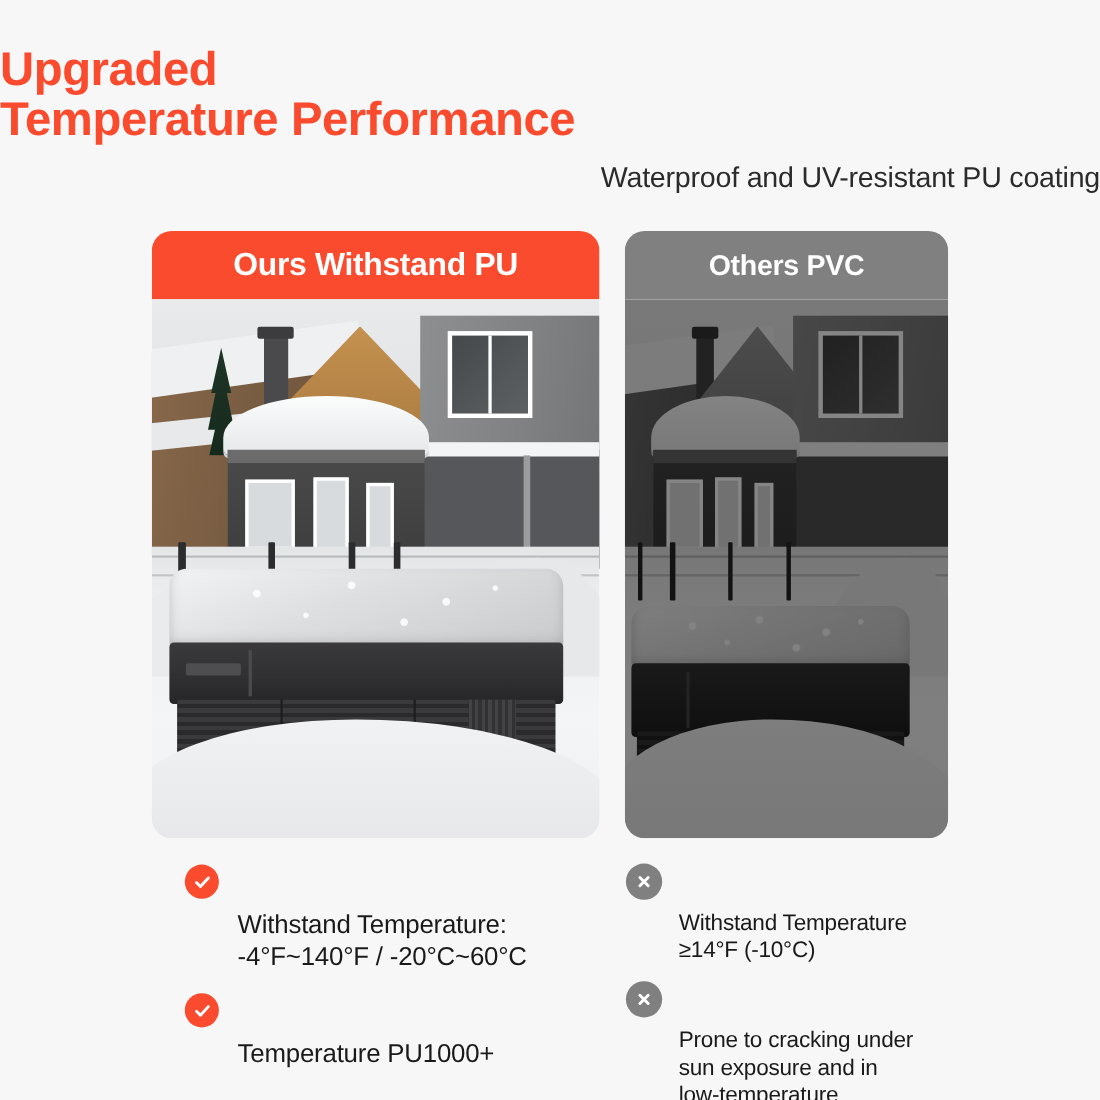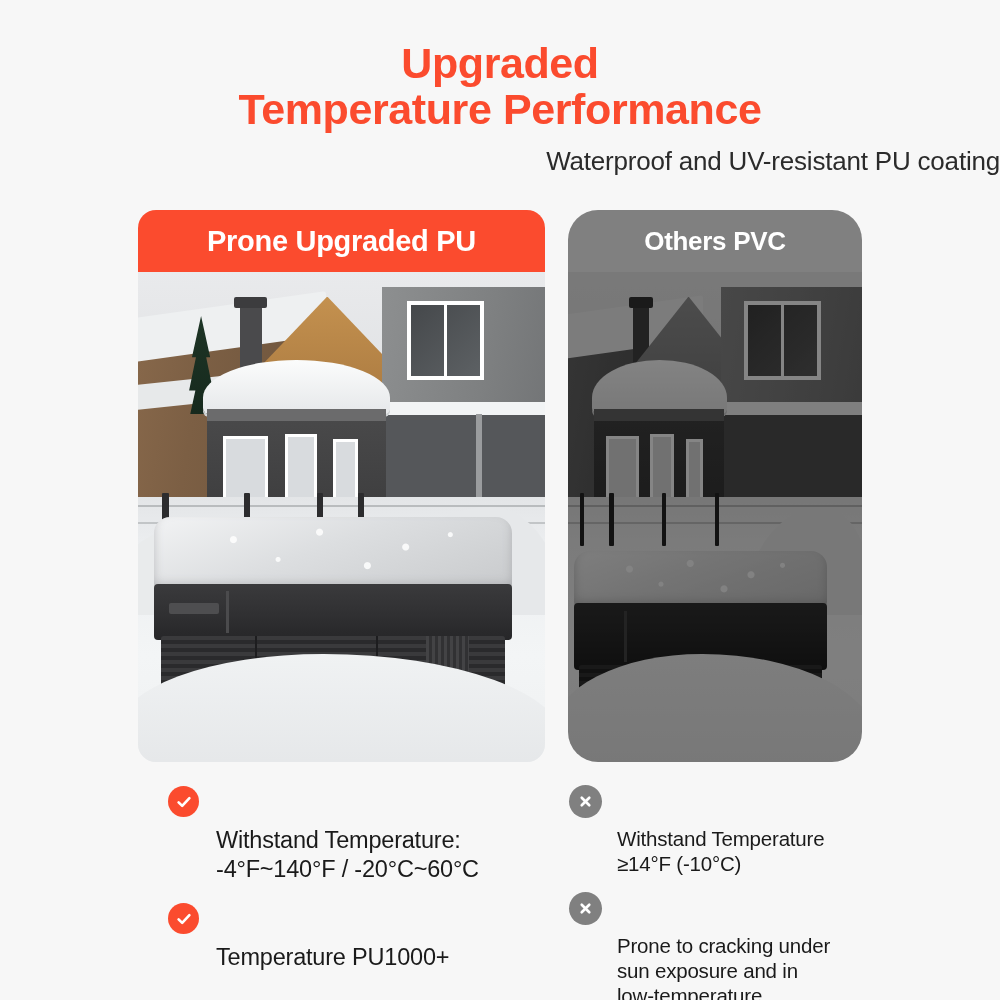--- a/index.html
+++ b/index.html
@@ -9,41 +9,40 @@
     font-family:"Liberation Sans", sans-serif;
     -webkit-font-smoothing:antialiased;
     overflow:hidden;
   }
 
   .page { position:relative; width:1000px; height:1000px; }
 
   
   .headline {
     position:absolute; left:0; top:40px; width:1000px;
-    text-align:center;
     color:#fb4b2e;
     font-weight:bold;
     font-size:43px;
     line-height:46px;
     letter-spacing:-0.4px;
   }
   .headline .l2 { display:block; font-size:43px; }
   .subtitle {
     position:absolute; left:0; top:146px; width:1000px;
     text-align:right;
     color:#2b2b2b;
     font-size:26px;
     font-weight:400;
     letter-spacing:-0.2px;
   }
 
   
   .panel { position:absolute; overflow:hidden; }
   .panel.left  { left:138px; top:210px; width:407px; height:552px; border-radius:18px; }
-  .panel.right { left:568px; top:210px; width:294px; height:552px; border-radius:30px; }
+  .panel.right { left:568px; top:210px; width:294px; height:552px; border-radius:18px; }
 
   .panel-header {
     position:absolute; left:0; top:0; width:100%;
     display:flex; align-items:center; justify-content:center;
     color:#ffffff; font-weight:bold; letter-spacing:-0.3px;
   }
   .panel.left  .panel-header { height:62px; background:#fb4b2e; font-size:29px; }
   .panel.right .panel-header { height:62px; background:#808080; font-size:26px; }
 
   .photo { position:absolute; left:0; width:100%; overflow:hidden; }
@@ -248,21 +247,21 @@
 
 <div class="page">
 
   <div class="headline">
     <span>Upgraded</span>
     <span class="l2">Temperature Performance</span>
   </div>
   <div class="subtitle">Waterproof and UV-resistant PU coating</div>
 
   <div class="panel left">
-    <div class="panel-header">Prone Upgraded PU</div>
+    <div class="panel-header">Ours Withstand PU</div>
 
     <div class="photo">
       <div class="scene">
         <div class="sky"></div>
         <div class="cabin-left"></div>
         <div class="cabin-left-roof"></div>
         <div class="cabin-left-roof2"></div>
         <div class="pine"></div>
         <div class="gable"></div>
         <div class="chimney"></div>

